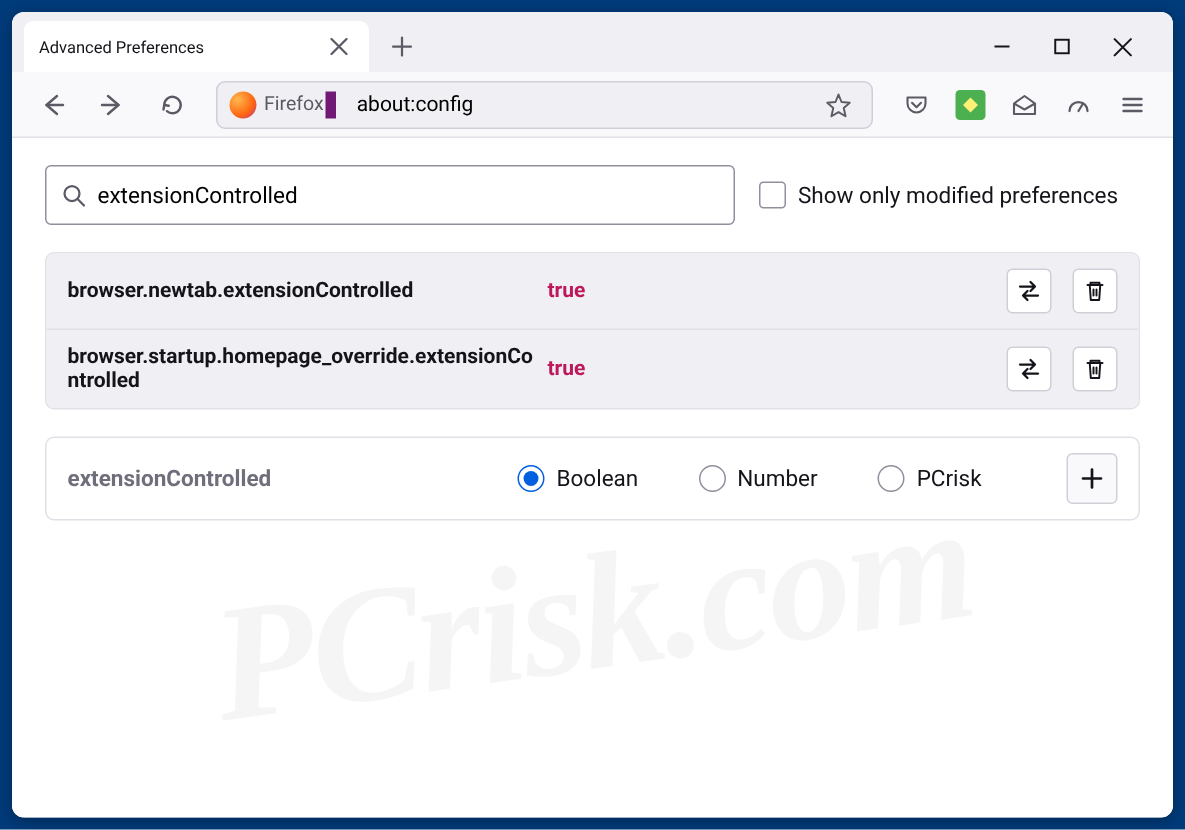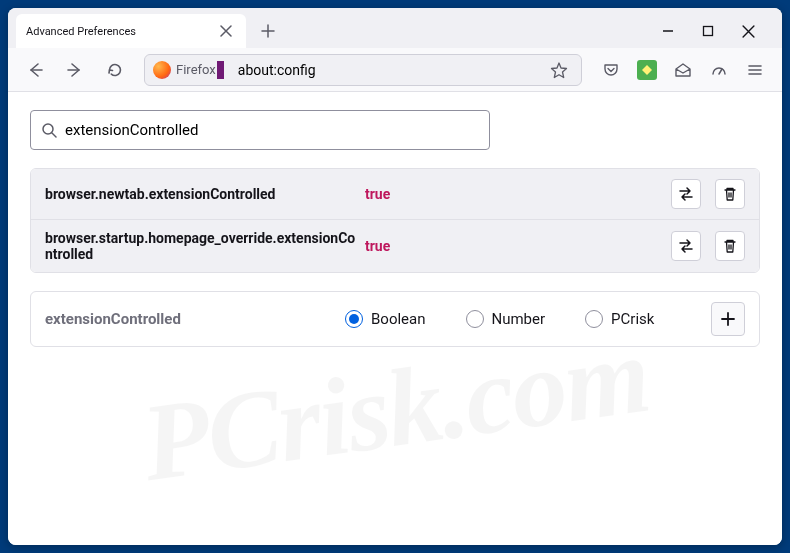--- a/index.html
+++ b/index.html
@@ -353,20 +353,24 @@
     <div class="watermark">PCrisk.com</div>
 
     <div class="search-row">
       <div class="search-box">
         <svg width="16" height="16" viewBox="0 0 16 16" style="color:#5b5b66">
             <circle cx="7" cy="7" r="5" stroke="currentColor" stroke-width="1.5" fill="none"></circle>
             <path d="M11 11 L15 15" stroke="currentColor" stroke-width="1.5" stroke-linecap="round"></path>
           </svg>
         <input class="search-input" value="extensionControlled" style="">
       </div>
+      <label class="checkbox-label">
+        <span class="checkbox-box"></span>
+        <span>Show only modified preferences</span>
+      </label>
     </div>
 
     <div class="pref-list">
       <div class="pref-row modified">
         <div class="pref-name">browser.newtab.extensionControlled</div>
         <div class="pref-value">true</div>
         <div class="pref-actions">
           <button class="icon-btn row-btn">
             <svg width="18" height="18" viewBox="0 0 18 18">
                 <path d="M3 6 H13 M10 3 L13 6 L10 9 M15 12 H5 M8 9 L5 12 L8 15" stroke="currentColor" stroke-width="1.5" fill="none" stroke-linecap="round" stroke-linejoin="round"></path>

